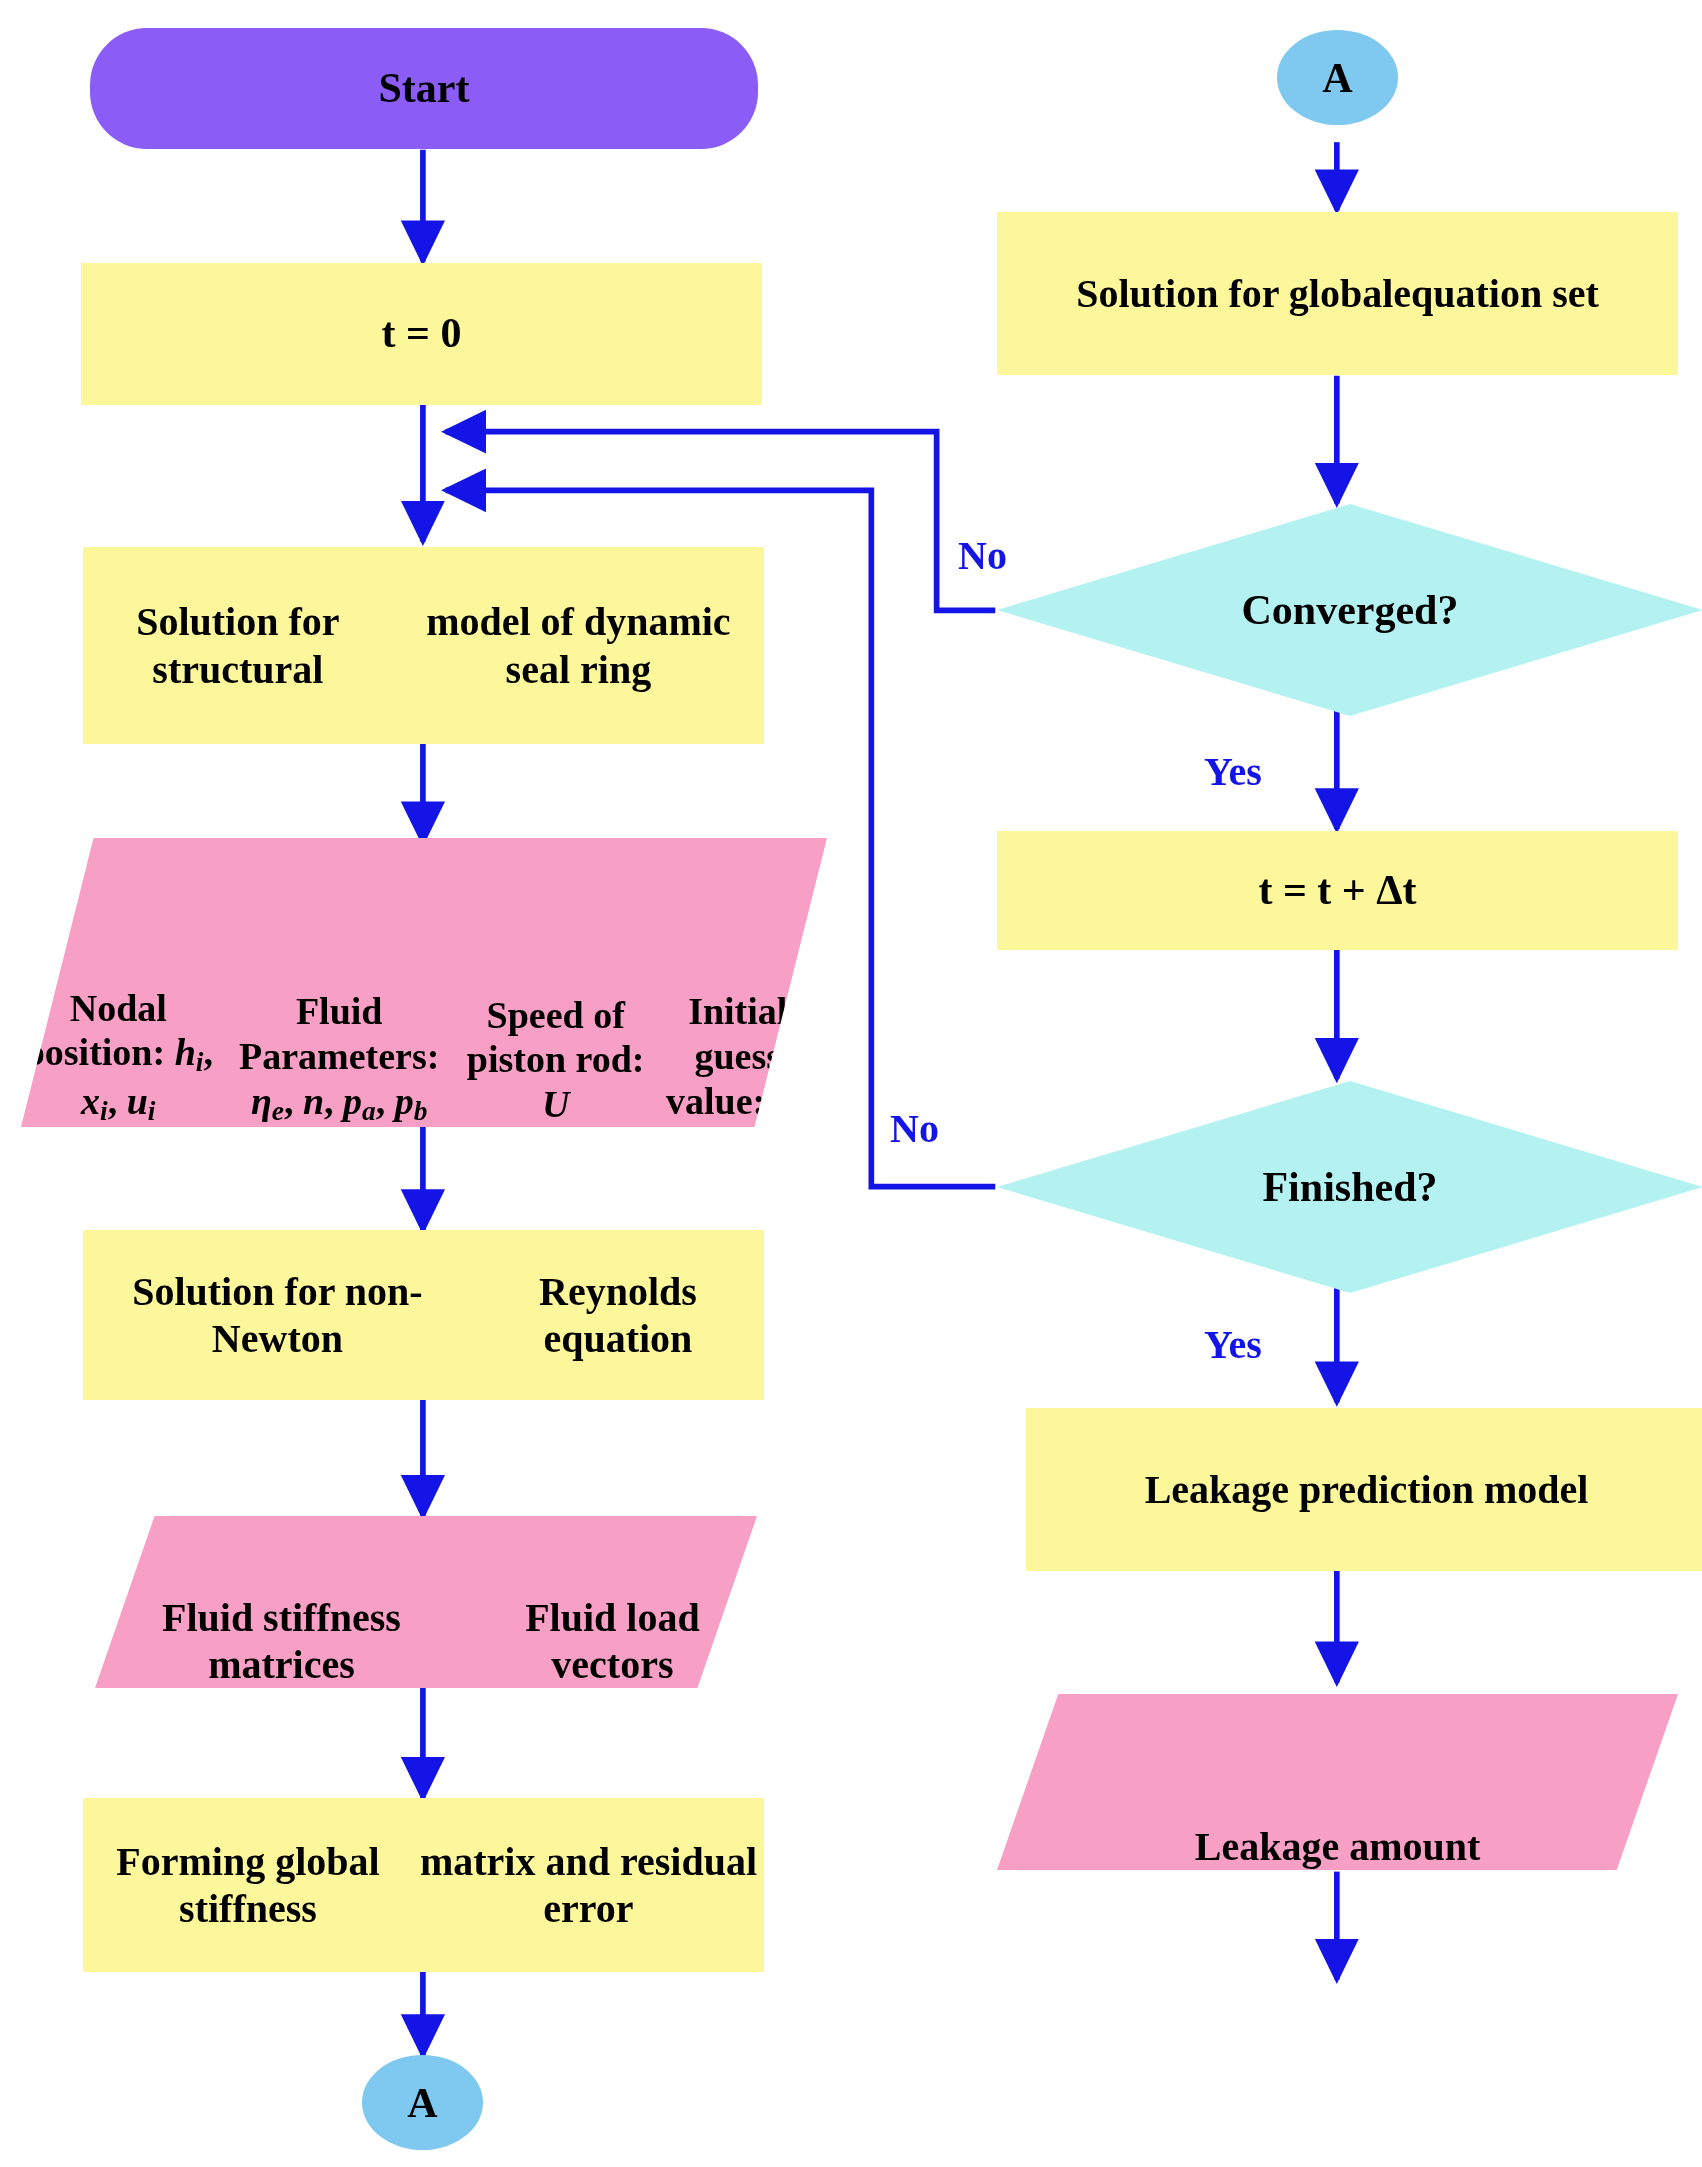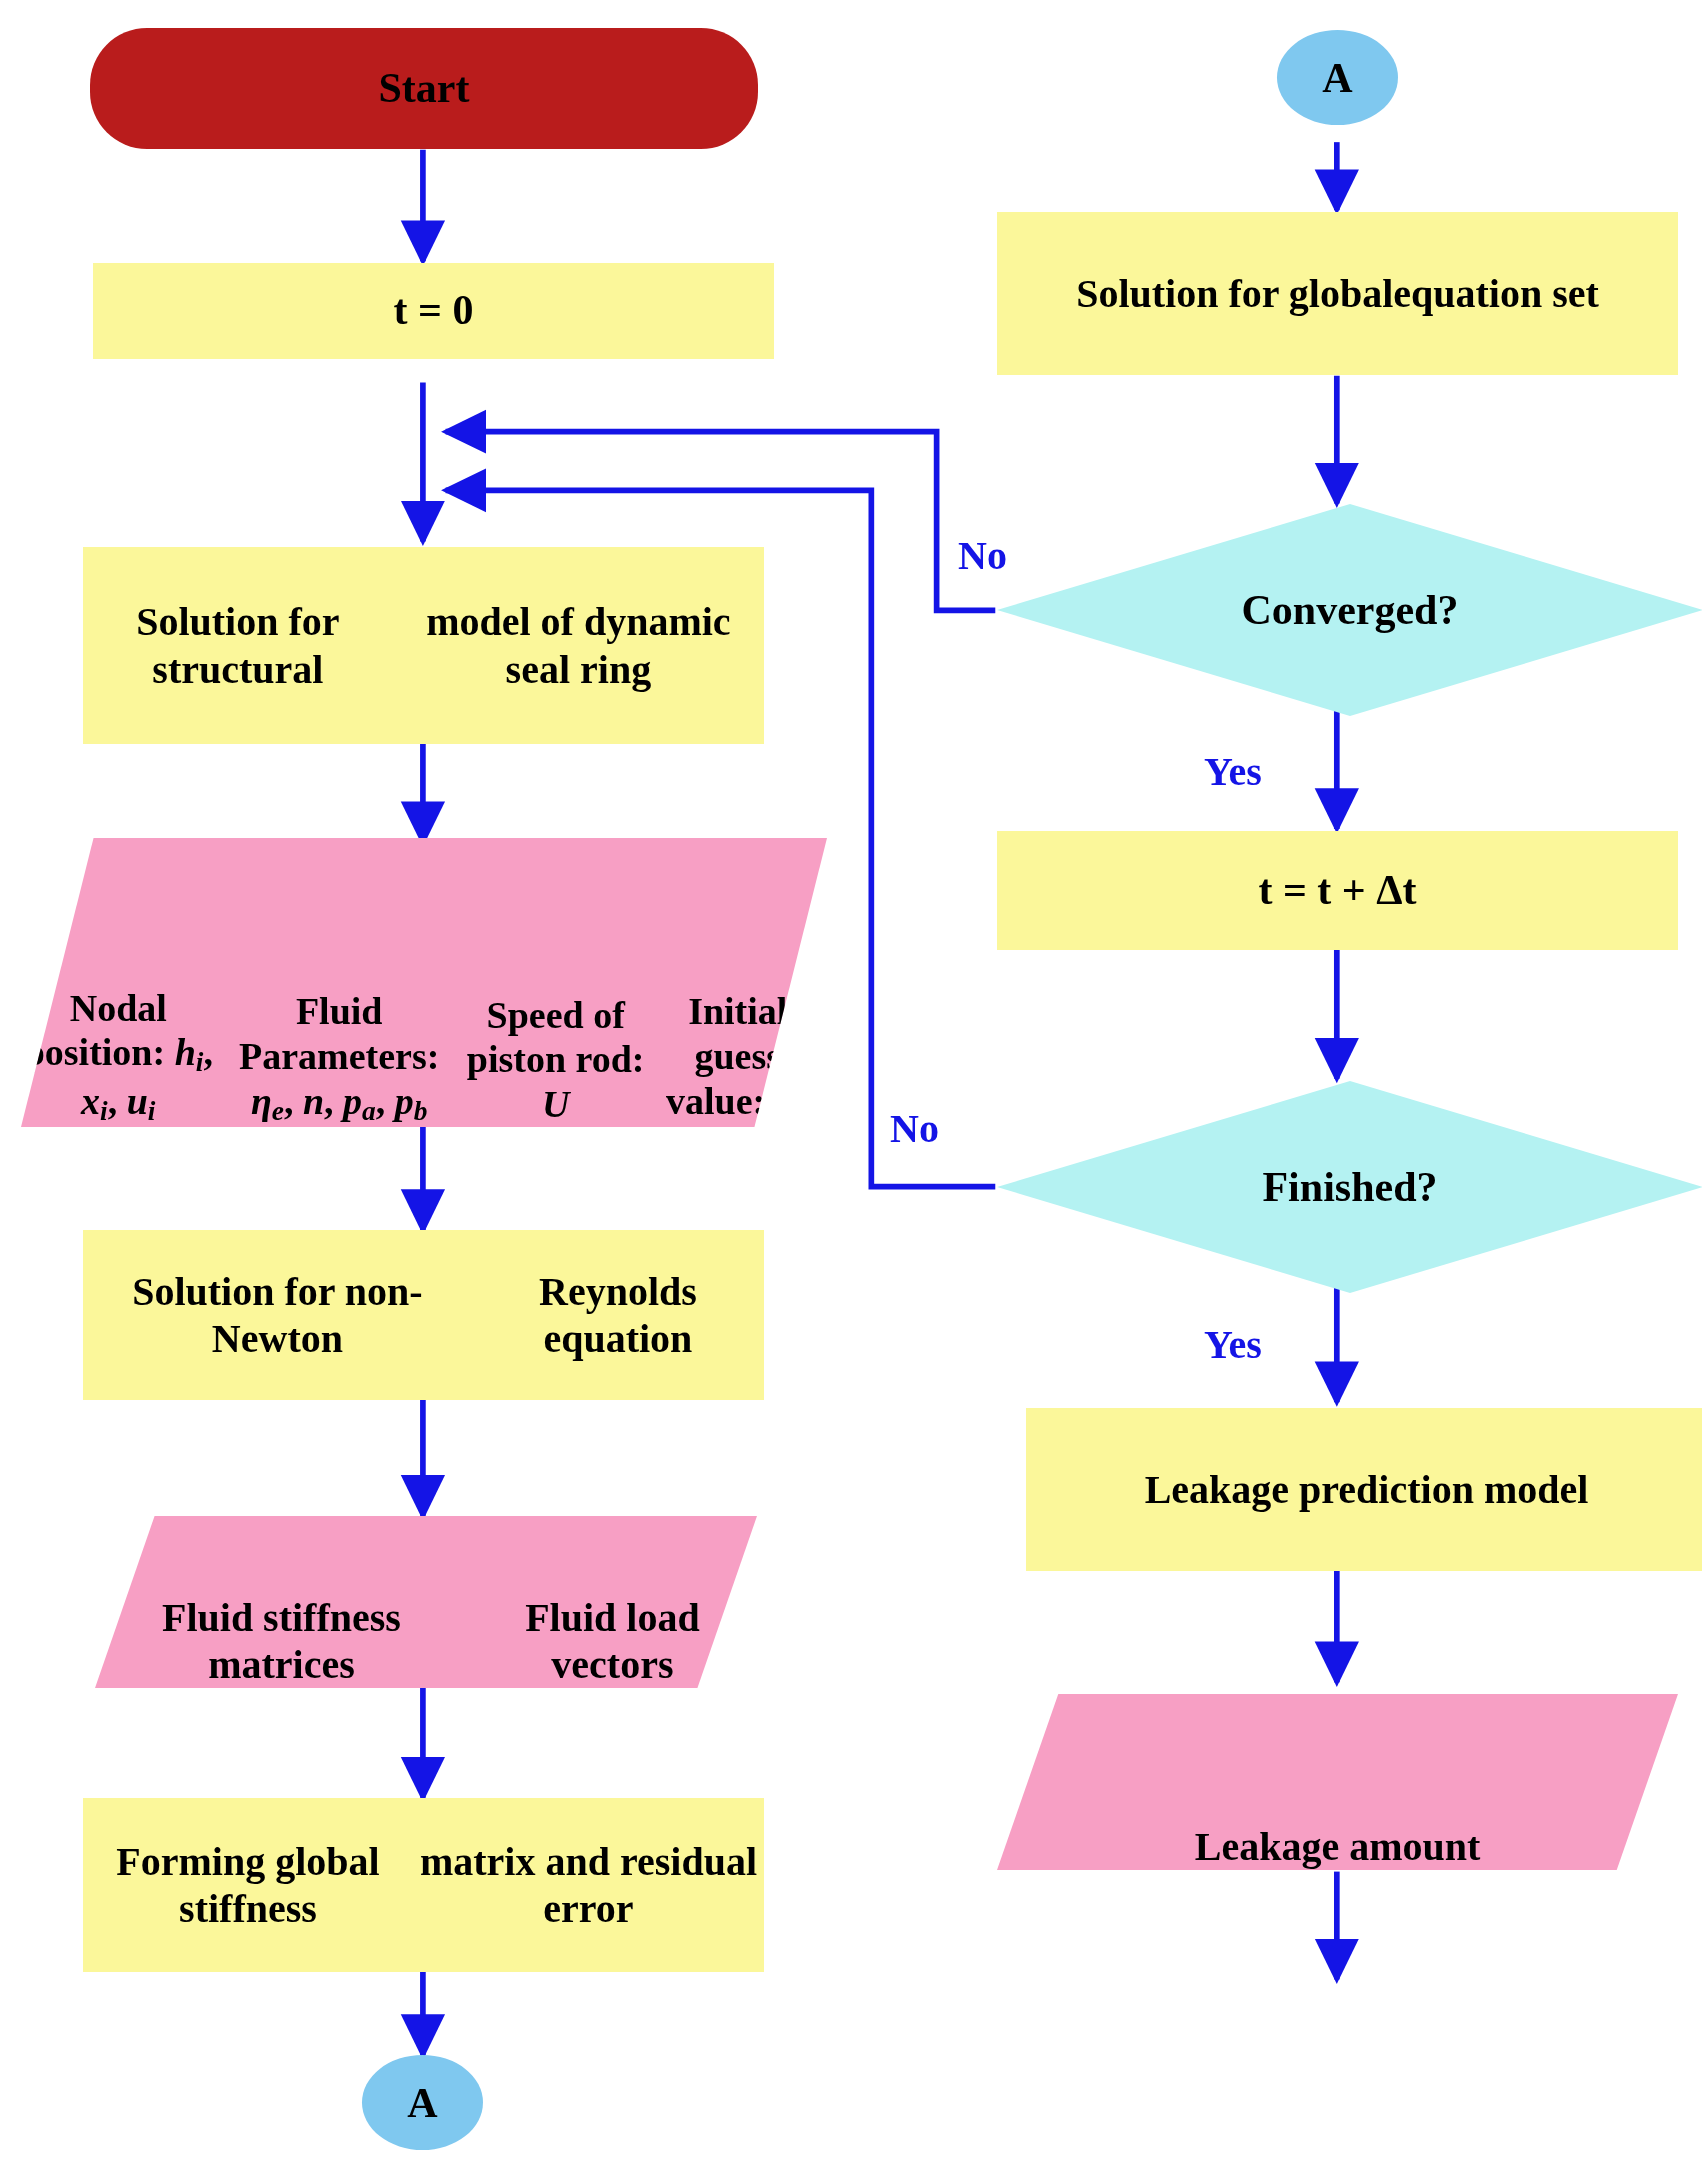--- a/index.html
+++ b/index.html
@@ -22,21 +22,21 @@
     box-sizing: border-box;
     display: flex;
     align-items: center;
     justify-content: center;
     text-align: center;
     color: #000000;
     font-weight: bold;
     line-height: 1.18;
   }
   .terminator {
-    background: #b91c1c;
+    background: #8b5cf6;
     border-radius: 57px;
   }
   .process {
     background: #fbf79a;
   }
   .io {
     background: #f79fc4;
     align-items: flex-end;
   }
   .decision-wrap {
@@ -132,21 +132,21 @@
       <path d="M1052,645 L990,645 L990,456 L471,456"></path>
 
       <path d="M1052,1254 L921,1254 L921,518 L471,518"></path>
     </g>
   </svg>
 
   <div class="node terminator t-44" style="left:90px; top:28px; width:668px; height:121px;">
     <span>Start</span>
   </div>
 
-  <div class="node process t-44" style="left:93px; top:263px; width:681px; height:96px;">
+  <div class="node process t-44" style="left:81px; top:263px; width:681px; height:142px;">
     <span>t = 0</span>
   </div>
 
   <div class="node process multi t-42" style="left:83px; top:547px; width:681px; height:197px;">
     <span>Solution for structural</span>
     <span>model of dynamic seal ring</span>
   </div>
 
   <div class="node io multi t-40" style="left:21px; top:838px; width:806px; height:289px; clip-path: polygon(9% 0%, 100% 0%, 91% 100%, 0% 100%);">
     <span>Nodal position: <span class="ital">h</span><span class="sub ital">i</span>, <span class="ital">x</span><span class="sub ital">i</span>, <span class="ital">u</span><span class="sub ital">i</span></span>

